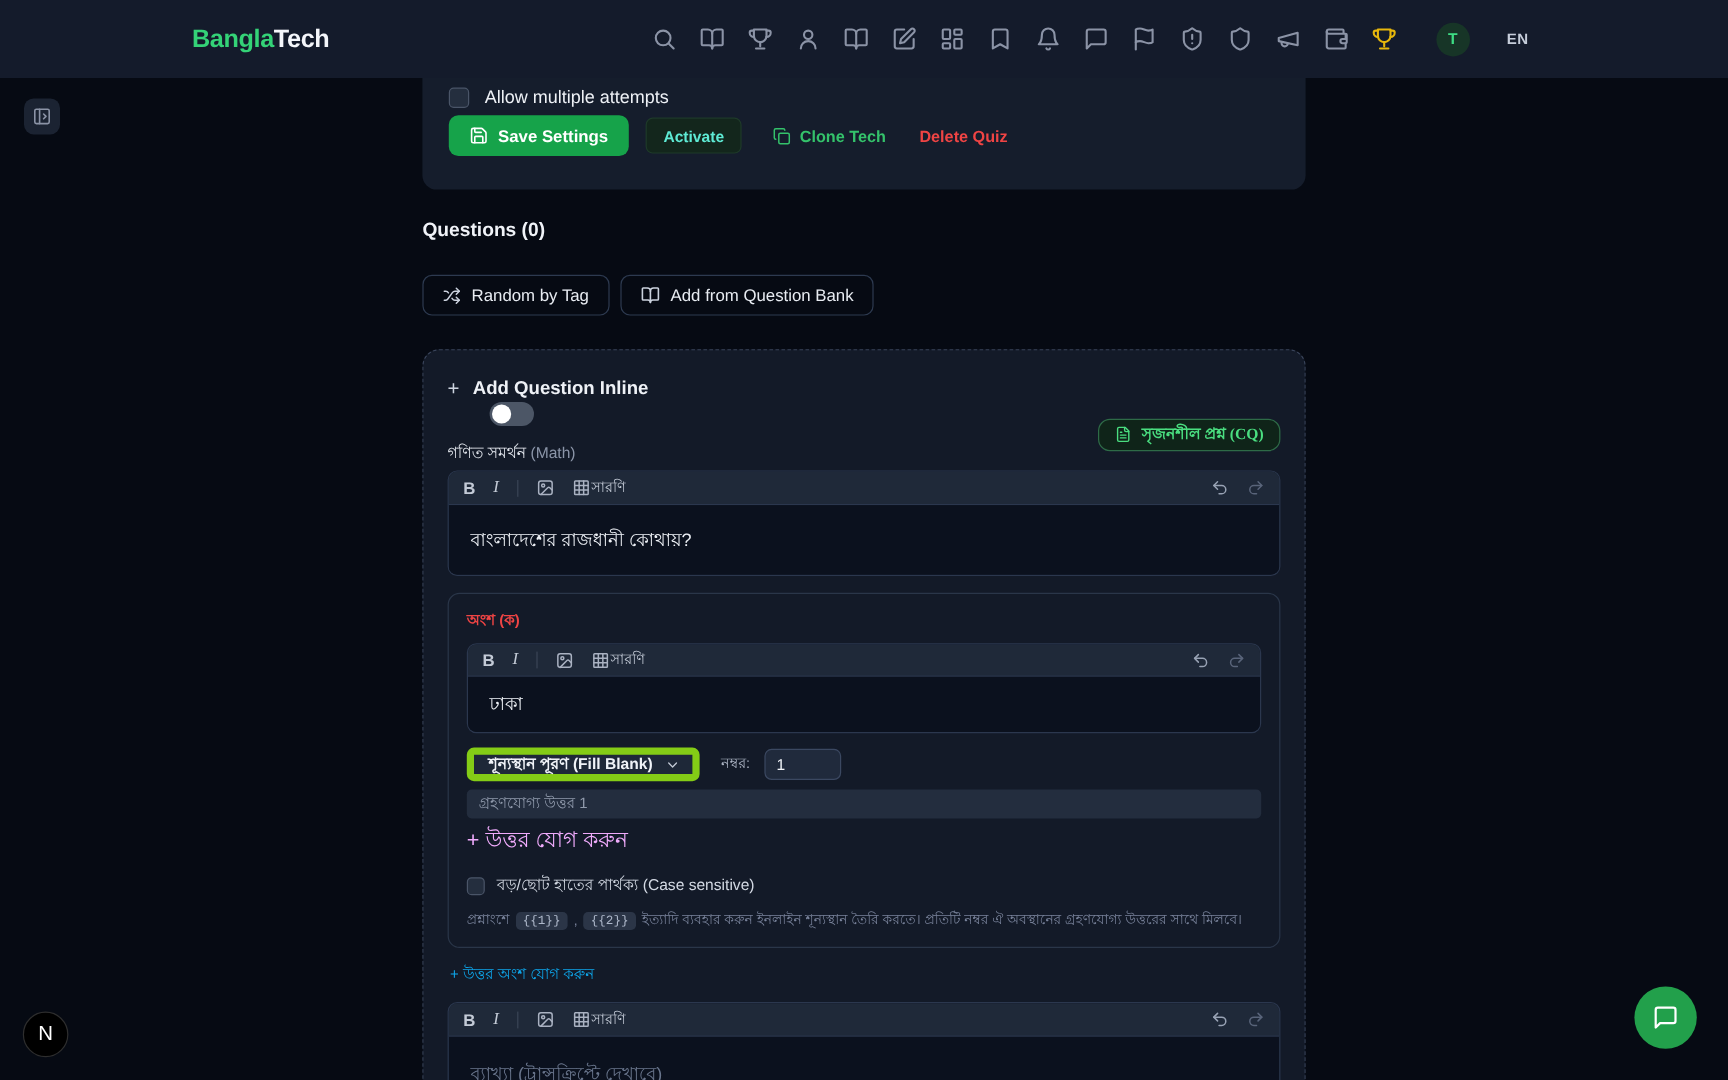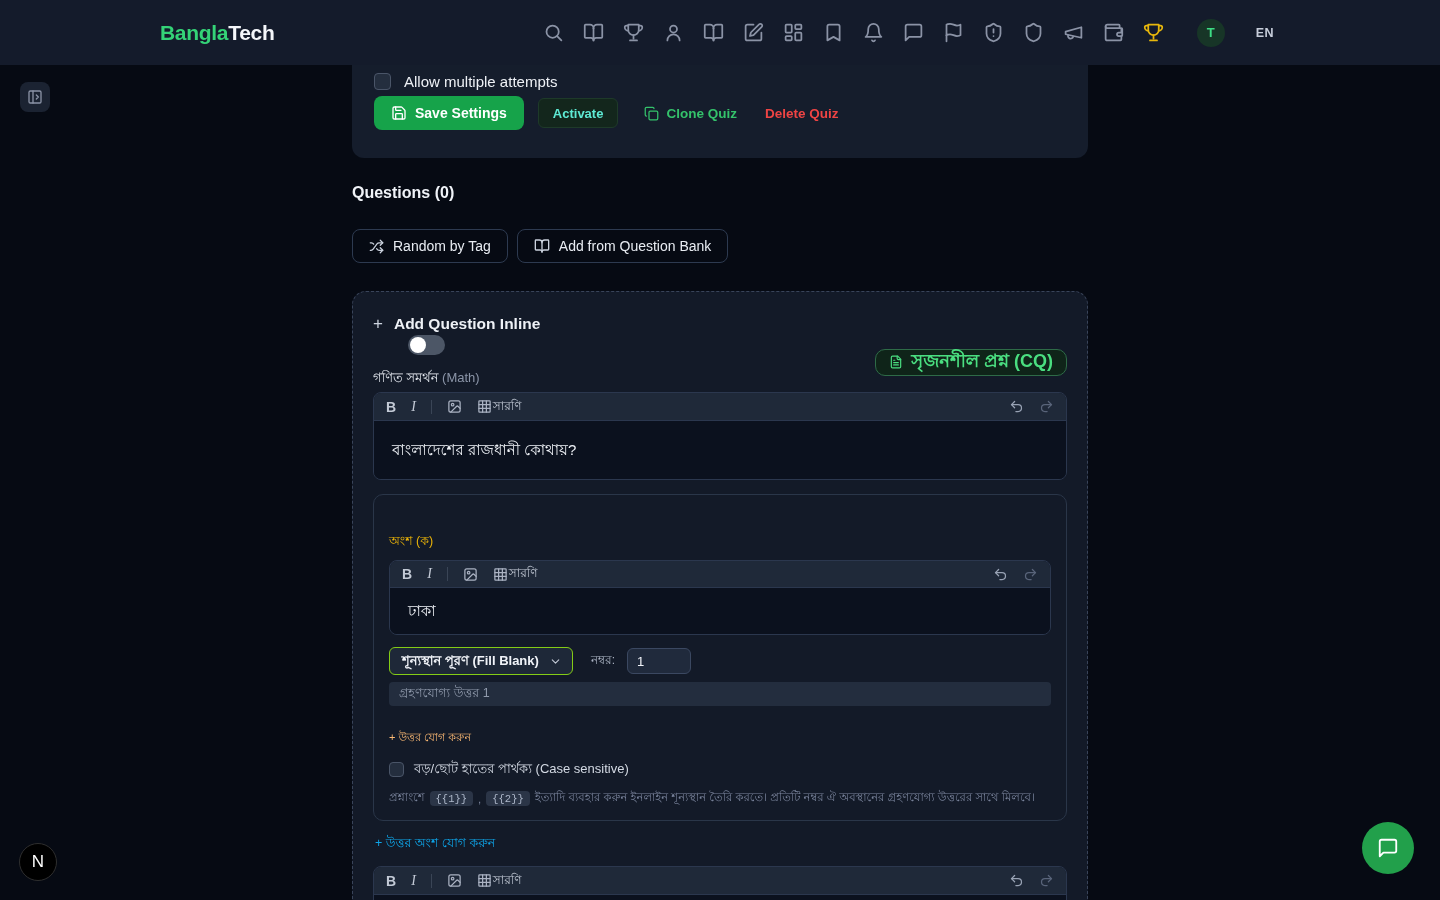--- a/index.html
+++ b/index.html
@@ -85,21 +85,21 @@
   .plus-glyph { font-size:17px; font-weight:400; color:#cdd4e0; }
 
   .math-row { margin-top:15px; display:flex; align-items:center; justify-content:space-between; height:26px; }
   .math-left { display:flex; align-items:center; gap:13px;flex-direction:column; }
   .toggle { width:37px; height:20px; background:#4c5666; border-radius:10px; position:relative; cursor:pointer; }
   .toggle .knob { position:absolute; left:2px; top:2px; width:16px; height:16px; border-radius:50%; background:#ffffff; }
   .math-label { font-size:13px; color:#e4e8ef; }
   .math-sub { color:#8b95a8; }
   .btn-cq {
     display:flex; align-items:center; gap:8px; background:#0f2419; border:1px solid #2e6b47;
-    color:#4ade80; font-size:18px; font-weight:600; border-radius:10px; height:27px; padding:0 13px; cursor:pointer;
+    color:#4ade80; font-size:13px; font-weight:600; border-radius:10px; height:27px; padding:0 13px; cursor:pointer;font-family:Liberation Serif, serif;
   }
 
   
   .editor { border:1px solid #2b374e; border-radius:8px; overflow:hidden; }
   .ed-toolbar {
     height:28px; background:#1f2939; display:flex; align-items:center; padding:0 12px; gap:15px;
     border-bottom:1px solid #2b374e;
   }
   .tb-b { font-size:14px; font-weight:700; color:#c3cad6; cursor:pointer; }
   .tb-i { font-size:14px; font-style:italic; font-family:"Liberation Serif","DejaVu Serif",serif; color:#c3cad6; cursor:pointer; }
@@ -112,44 +112,44 @@
   .ed-body { background:#0b111e; padding:0 18px; display:flex; align-items:center; font-size:15px; color:#eef1f6; cursor:text; }
   .ed-body.ph { color:#69758c; }
 
   .editor-1 { margin-top:17px; }
   .editor-1 .ed-body { height:58px; }
 
   
   .part-card {
     margin-top:14px; border:1px solid #2a3649; border-radius:10px; padding:13px 15px 12px 15px; background:#131a28;
   }
-  .part-label { font-size:12.5px; color:#eab308; font-weight:400;margin-top:24px; }
+  .part-label { font-size:12.5px; color:#ef4444; font-weight:700; }
   .editor-2 { margin-top:8px; }
   .editor-2 .ed-toolbar { height:27px; }
   .editor-2 .ed-body { height:46px; }
 
   .type-row { margin-top:12px; display:flex; align-items:center; gap:12px; }
   .select {
-    display:flex; align-items:center; gap:10px; background:#1e2838; border:1px solid #84cc16;
+    display:flex; align-items:center; gap:10px; background:#1e2838; border:6px solid #84cc16;
     border-radius:6px; height:28px; padding:0 10px 0 12px; cursor:pointer;
   }
   .select-text { font-size:13px; font-weight:700; color:#f0f3f8; }
   .select .chev { width:13px; height:13px; color:#c3cad6; }
   .marks-label { font-size:12px; color:#aab2c2; margin-left:6px; }
   .marks-input {
     width:64px; height:26px; background:#202a3c; border:1px solid #3b4861; border-radius:6px;
     color:#f0f3f8; font-size:13px; padding:0 9px; font-family:inherit;
   }
 
   .accepted-label { margin-top:14px; font-size:12.5px; color:#c8cfdb; }
   .accepted-input {
     margin-top:7px; width:100%; height:24px; background:#232d3e; border:none; border-radius:4px;
     color:#8f99ab; font-size:12.5px; padding:0 10px; font-family:inherit; display:block;
   }
-  .green-link { margin-top:23px; font-size:11px; color:#fdba74; cursor:pointer; width:fit-content; }
+  .green-link { margin-top:4px; font-size:18px; color:#f0abfc; cursor:pointer; width:fit-content; }
   .case-row { margin-top:11px; display:flex; align-items:center; gap:10px; }
   .checkbox.sm { width:15px; height:15px; border-radius:4px; }
   .case-label { font-size:13px; color:#d3d9e3; }
   .hint { margin-top:9px; font-size:11.5px; color:#78829a; display:flex; align-items:center; gap:5px; flex-wrap:wrap; }
   .code-chip {
     background:#2b3547; color:#aeb8ca; border-radius:4px; padding:1.5px 6px;
     font-family:"Liberation Mono","DejaVu Sans Mono",monospace; font-size:10.5px;
   }
 
   .add-part-link { margin-top:13px; margin-left:2px; font-size:12.5px; color:#0ea5e9; cursor:pointer; width:fit-content; }
@@ -272,21 +272,21 @@
           <path d="M7 3v4a1 1 0 0 0 1 1h7"></path>
         </svg>
       <span>Save Settings</span>
     </button>
     <button class="btn-activate">Activate</button>
     <button class="link-clone">
       <svg class="ico" width="15" height="15" viewBox="0 0 24 24">
           <rect width="14" height="14" x="8" y="8" rx="2"></rect>
           <path d="M4 16c-1.1 0-2-.9-2-2V4c0-1.1.9-2 2-2h10c1.1 0 2 .9 2 2"></path>
         </svg>
-      <span>Clone Quiz</span>
+      <span>Clone Tech</span>
     </button>
     <button class="link-delete">Delete Quiz</button>
   </div>
 </div>
 
 <div class="q-heading">Questions (0)</div>
 <div class="q-btns">
   <button class="btn-outline">
     <svg class="ico ico-sm" width="15" height="15" viewBox="0 0 24 24">
         <path d="M2 18h1.4c1.3 0 2.5-.6 3.3-1.7l6.1-8.6c.8-1.1 2-1.7 3.3-1.7H22"></path>

